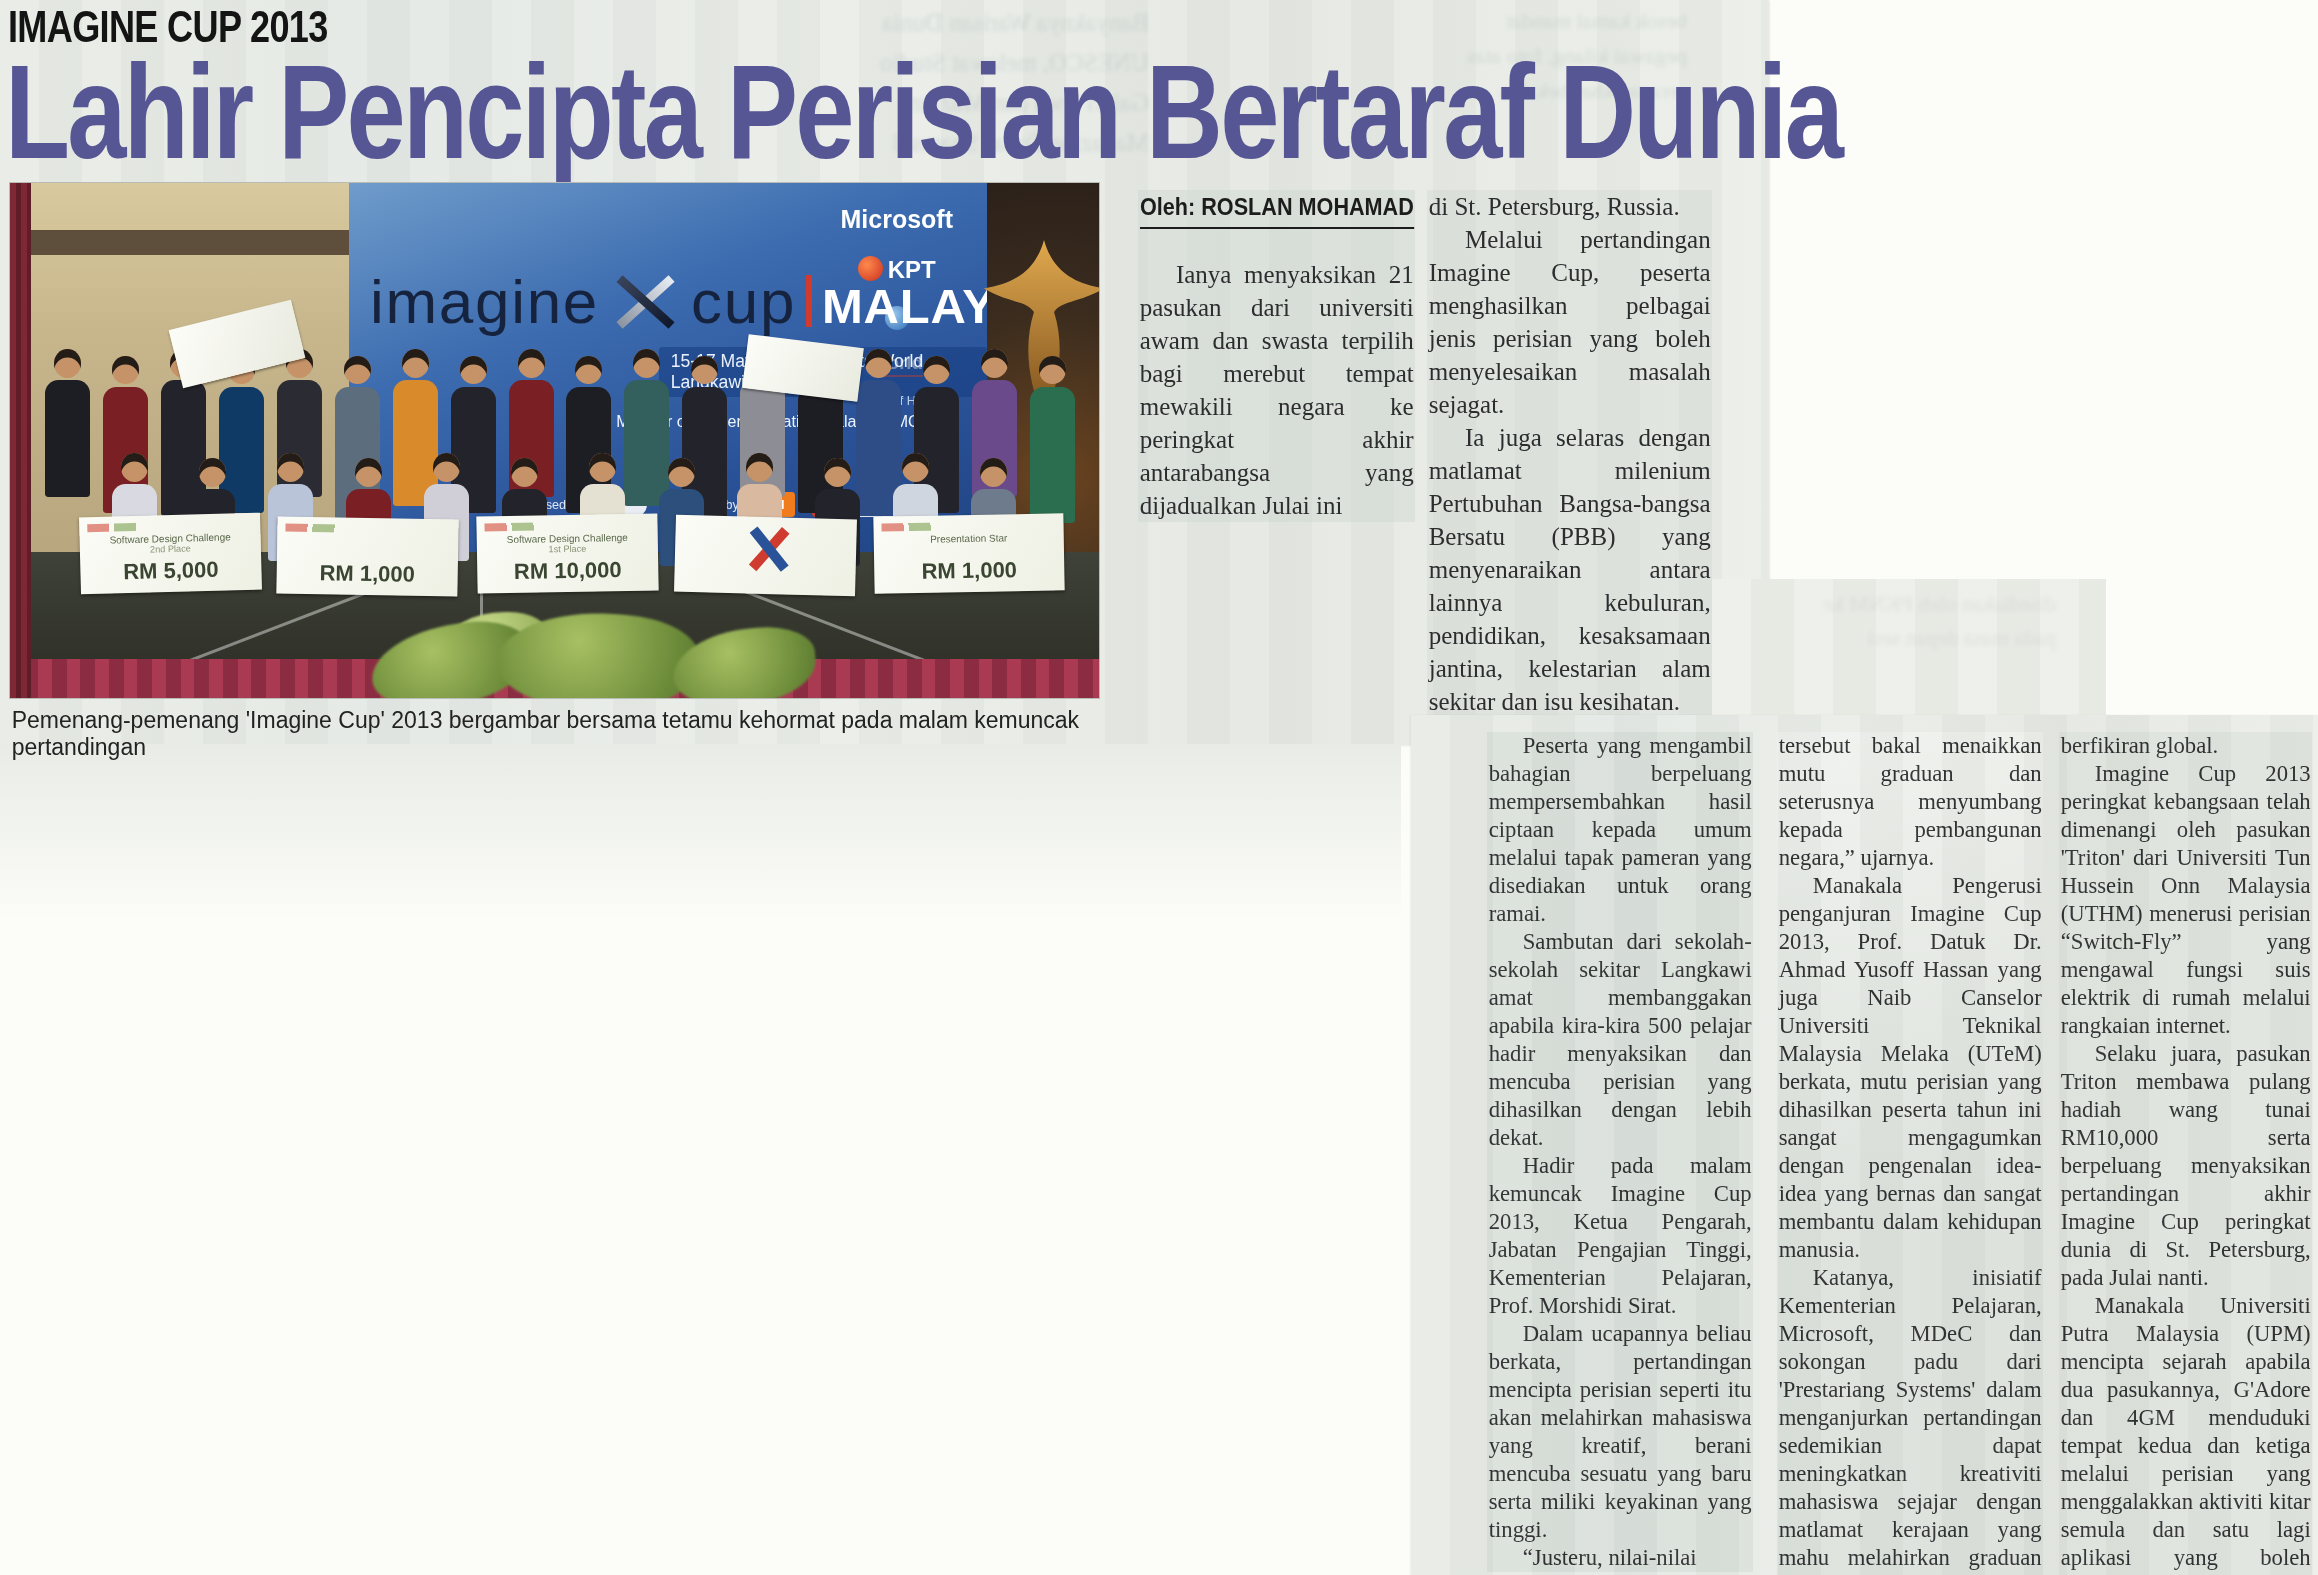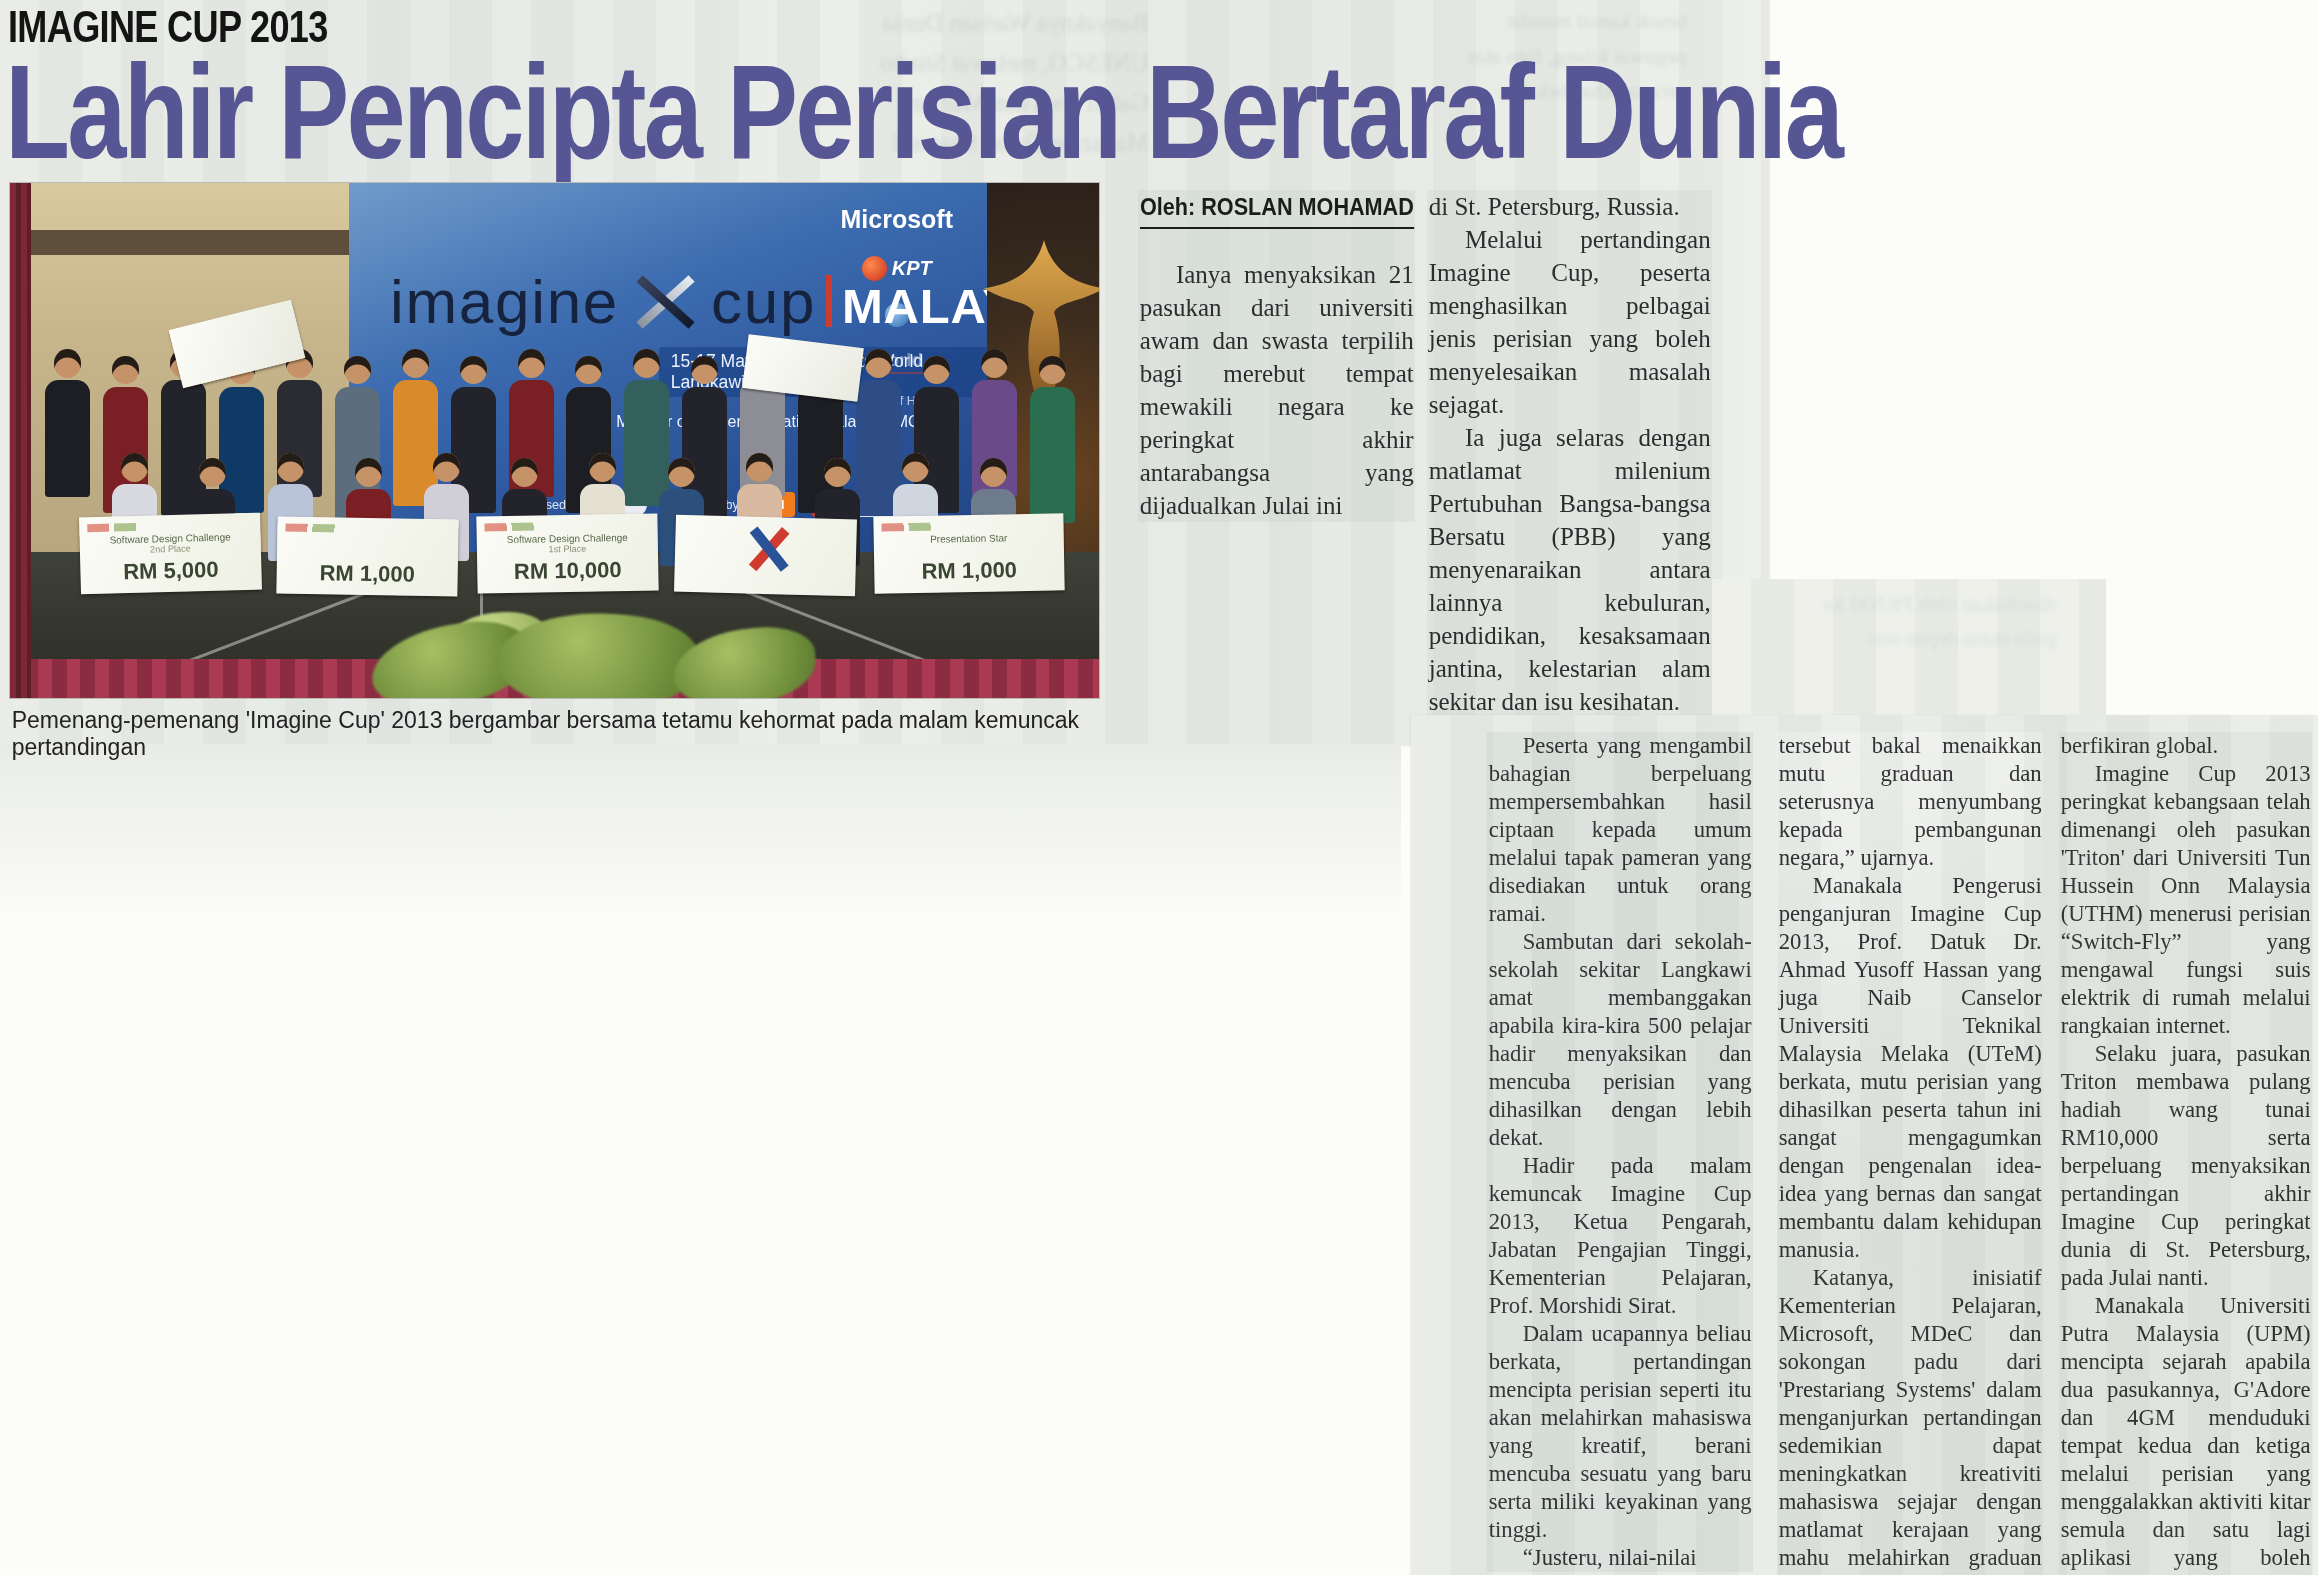--- a/index.html
+++ b/index.html
@@ -31,25 +31,25 @@
   .wall-left{position:absolute;left:20px;top:0;width:319px;height:378px;
       background:linear-gradient(180deg,#d9c99e 0%,#c7b68c 40%,#b7a67e 100%);}
   .wall-band{position:absolute;left:0;top:47px;width:100%;height:25px;background:#4a3a2c;opacity:.85;}
   .curtain-left{position:absolute;left:0;top:0;width:21px;height:100%;
       background:repeating-linear-gradient(90deg,#7e2836 0 5.9px,#5f1d29 5.9px 11px);}
   .banner{position:absolute;left:339px;top:0;width:638px;height:379px;
       background:linear-gradient(160deg,#6f9ccb 0%,#3d6cb0 35%,#2a5298 70%,#1f4483 100%);}
   .banner-logos{position:absolute;right:34px;top:22px;display:flex;gap:22px;align-items:center;
       font-family:"Liberation Sans",sans-serif;flex-direction:column;}
   .ms-word{color:#fff;font-weight:bold;font-size:25px;letter-spacing:0;}
-  .kpt{display:flex;align-items:center;gap:5px;color:#fff;font-weight:bold;font-size:20px;font-style:italic;}
+  .kpt{display:flex;gap:5px;color:#fff;font-weight:bold;font-size:24px;}
   .kpt-dot{width:25px;height:25px;border-radius:50%;background:radial-gradient(circle at 35% 35%,#ff8a4d,#c92f1d);}
   .blue-dot{width:23.5px;height:23.5px;border-radius:50%;background:radial-gradient(circle at 35% 35%,#9cc8ee,#2f6db4);}
   .msc-word{color:#e8edf5;font-weight:bold;font-size:18.5px;border-bottom:2.5px solid #d24a3a;padding-bottom:1.7px;}
-  .banner-title{position:absolute;left:41px;top:81px;display:flex;align-items:baseline;gap:10px;
+  .banner-title{position:absolute;left:21px;top:81px;display:flex;align-items:baseline;gap:10px;
       font-family:"Liberation Sans",sans-serif;white-space:nowrap;}
   .imagine{font-size:62px;color:#16233f;letter-spacing:1.7px;}
   .xmark{position:relative;width:72px;height:59px;top:8.4px;}
   .xmark i{position:absolute;left:32px;top:-5px;width:9.2px;height:70px;background:linear-gradient(180deg,#e8ecf2,#8b93a0);}
   .xmark i:first-child{transform:rotate(48deg);}
   .xmark i:last-child{transform:rotate(-48deg);background:linear-gradient(180deg,#39445c,#10182a);}
   .cupword{font-size:62px;color:#16233f;letter-spacing:1.7px;}
   .redbar{width:5.9px;height:52px;background:#d03b30;align-self:center;}
   .malaysia{font-size:49px;font-weight:bold;color:#ffffff;letter-spacing:0.8px;}
   .banner-date{position:absolute;left:310px;top:164px;font-family:"Liberation Sans",sans-serif;

